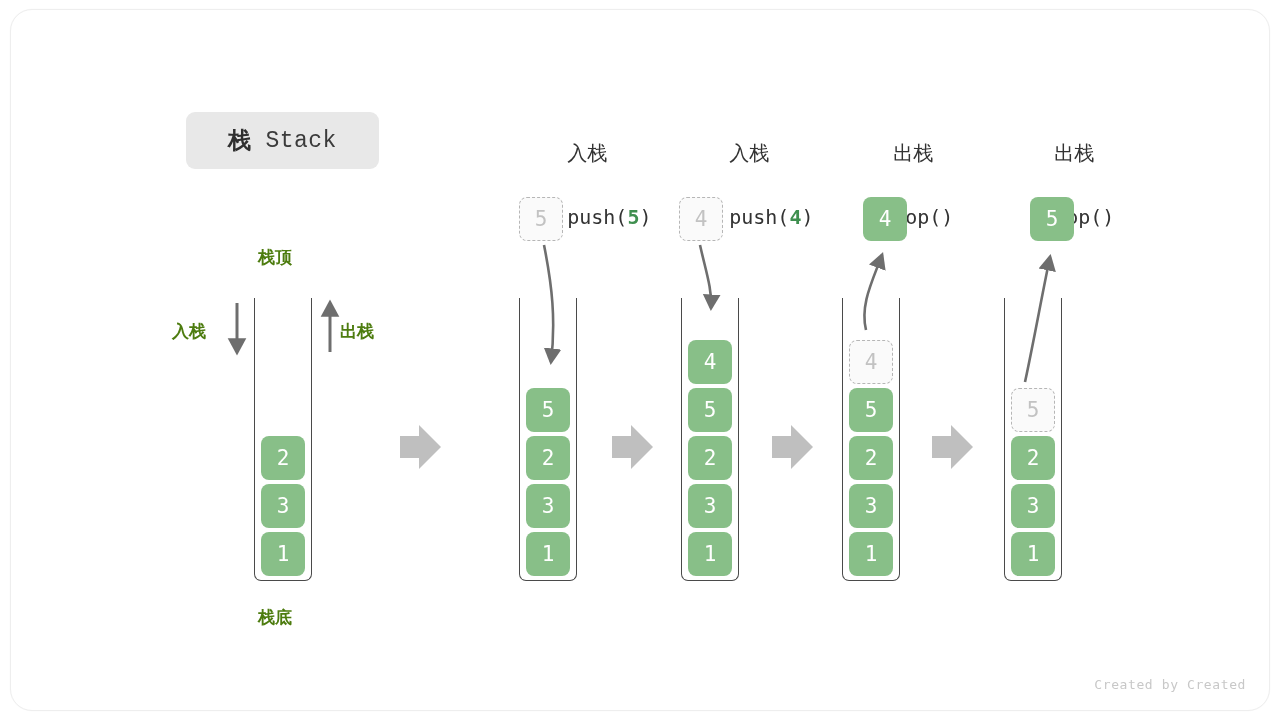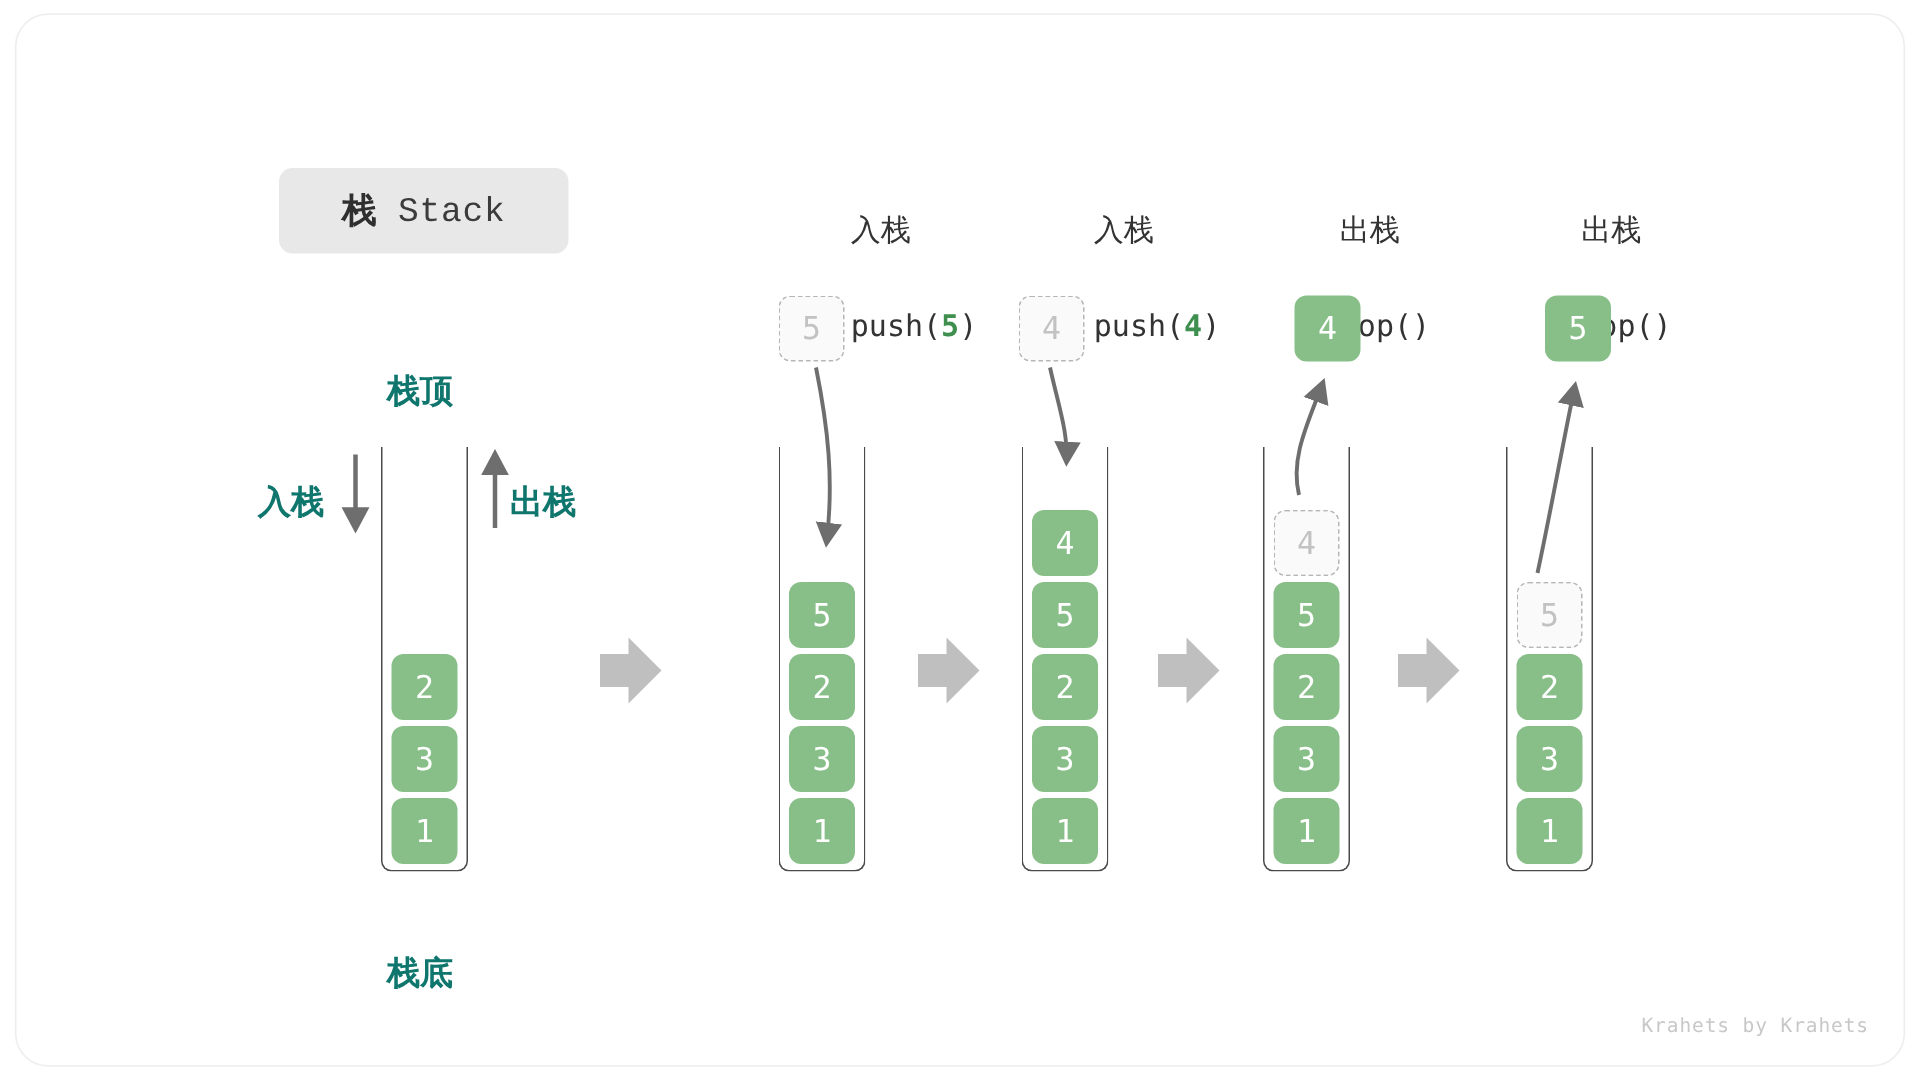--- a/index.html
+++ b/index.html
@@ -42,21 +42,21 @@
   }
   .title-badge .t-en {
     font-family: Liberation Mono, monospace;
     font-size: 23px; color: #3b3b3b; letter-spacing: 0.5px;
   }
 
   
   .cn-bold {
     position: absolute;
     font-family: "DejaVu Sans", sans-serif;
-    font-size: 22px; font-weight: bold; color: #0f766e;
+    font-size: 17px; font-weight: bold; color: #4d7c0f;
     white-space: pre;
     text-align: right;
   }
   .op-label {
     position: absolute;
     font-family: "DejaVu Sans Mono", monospace;
     font-size: 20px; color: #333333;
     line-height: 1.6;
     white-space: pre;
   }
@@ -143,21 +143,21 @@
 <div id="canvas">
   <div class="card"></div>
 
   <div class="title-badge">
     <span class="t-cn">栈</span>
     <span class="t-en">&nbsp;</span>
     <span class="t-en">Stack</span>
   </div>
 
   <div class="cn-bold" style="left:258px; top:246px;">栈顶</div>
-  <div class="cn-bold" style="left:258px; top:634px;">栈底</div>
+  <div class="cn-bold" style="left:258px; top:606px;">栈底</div>
   <div class="cn-bold" style="left:172px; top:320px;">入栈</div>
   <div class="cn-bold" style="left:340px; top:320px;">出栈</div>
 
   <div class="stack" id="stack-0" style="left:254px; top:298px; height:283px;">
     <div class="wall"></div>
     <div class="cells">
         <div class="cell">1</div>
         <div class="cell">3</div>
         <div class="cell">2</div>
       </div>
@@ -269,14 +269,14 @@
 
     <g>
       <path d="M866,330 C860,305 872,282 882,255" stroke="#6e6e6e" stroke-width="2.6" fill="none" marker-end="url(#ah-dark)"></path>
     </g>
 
     <g>
       <path d="M1025,382 C1034,340 1042,295 1050,257" stroke="#6e6e6e" stroke-width="2.6" fill="none" marker-end="url(#ah-dark)"></path>
     </g>
   </svg>
 
-  <div class="credit">Krahets by Krahets</div>
+  <div class="credit">Created by Created</div>
 </div>
 
 </body></html>

